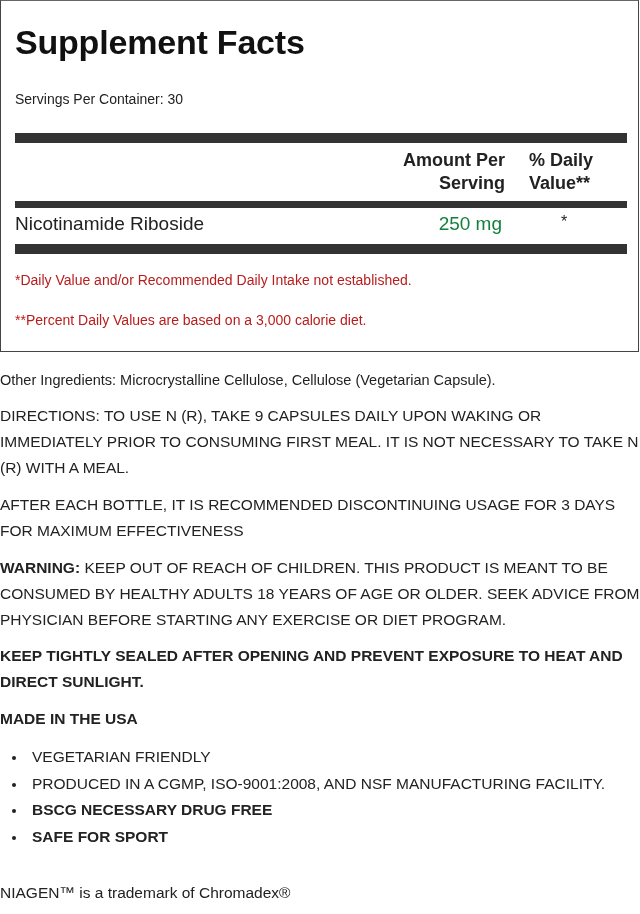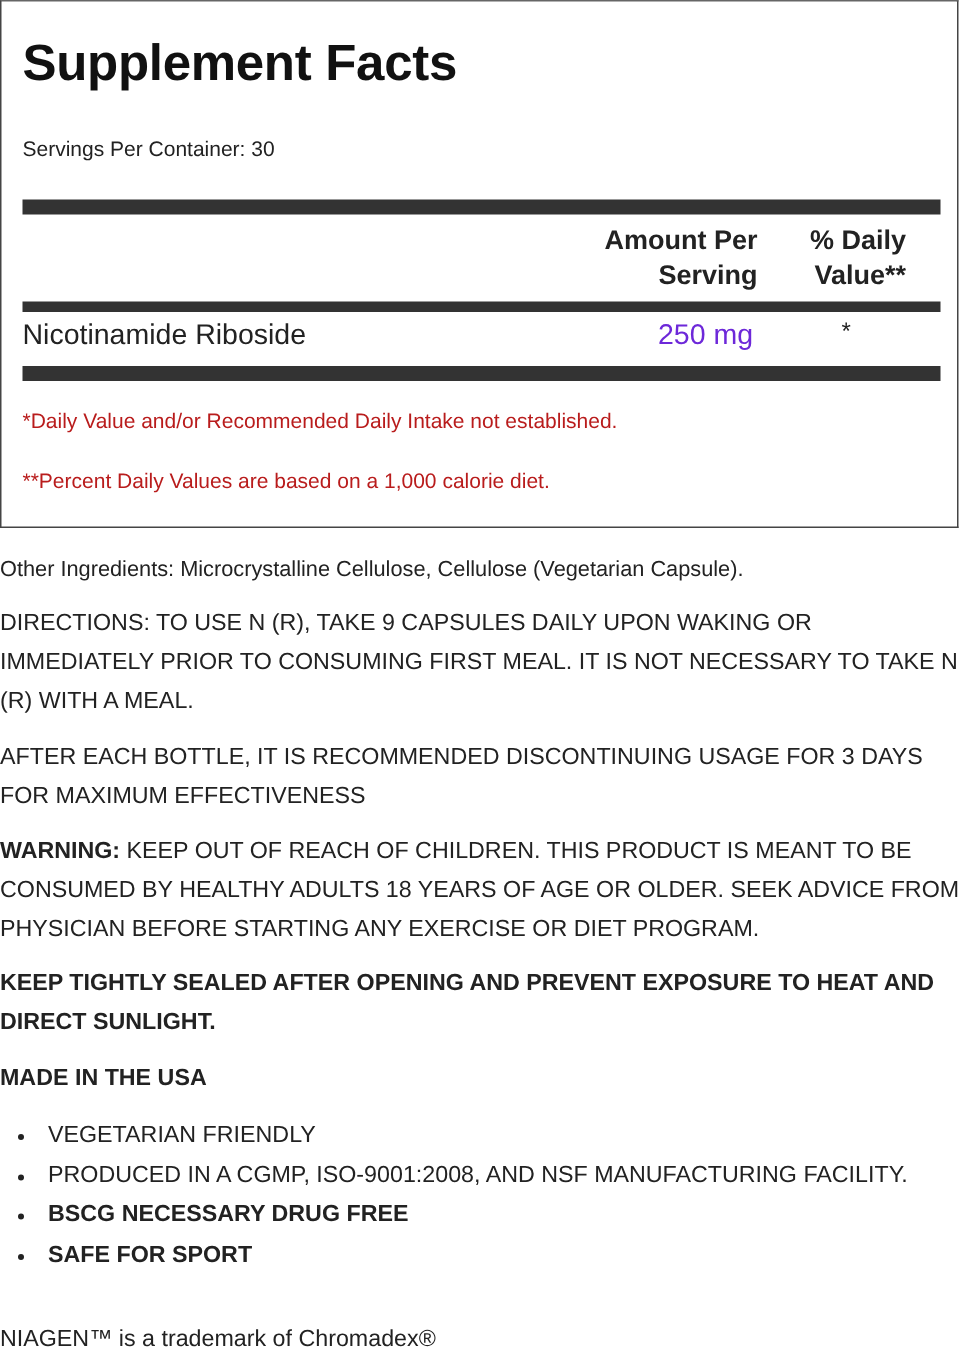--- a/index.html
+++ b/index.html
@@ -15,21 +15,21 @@
     position: absolute; left: 14px; top: 22px; margin: 0;
     font-size: 34px; font-weight: bold; color: #111; letter-spacing: -0.2px;
   }
   .serving { position: absolute; left: 14px; font-size: 14px; color: #222; }
   .bar { position: absolute; left: 14px; width: 612px; background: #333; }
   .hdr {
     position: absolute; font-size: 18px; font-weight: bold; color: #222;
     line-height: 23px; text-align: right;
   }
   .row-name { position: absolute; left: 14px; top: 212px; font-size: 19px; color: #222; }
-  .row-amt { position: absolute; right: 136px; top: 212px; font-size: 19px; color: #6d28d9; }
+  .row-amt { position: absolute; right: 136px; top: 212px; font-size: 19px; color: #15803d; }
   .row-dv { position: absolute; left: 560px; top: 212px; font-size: 16px; color: #222; }
   .foot { position: absolute; left: 14px; font-size: 14px; color: #b91c1c; }
   .para {
     position: absolute; left: 0; width: 640px; margin: 0;
     font-size: 15.5px; line-height: 26px; color: #222;
   }
   .bold { font-weight: bold; }
   ul.features {
     position: absolute; left: 0; top: 744px; margin: 0; padding: 0 0 0 32px;
     list-style: none;
@@ -49,35 +49,35 @@
 <div class="facts-box">
   <h1 class="title">Supplement Facts</h1>
   <div class="serving" style="top:90px;">Servings Per Container: 30</div>
 
   <div class="bar" style="top:132px;height:10px;"></div>
 
   <div class="hdr" style="left:376px;width:128px;top:148px;">
     <div>Amount Per</div>
     <div>Serving</div>
   </div>
-  <div class="hdr" style="left:528px;width:75px;top:148px;text-align:right;">
+  <div class="hdr" style="left:528px;width:75px;top:148px;text-align:left;">
     <div>% Daily</div>
     <div>Value**</div>
   </div>
 
   <div class="bar" style="top:200px;height:7px;"></div>
 
   <div class="row-name">Nicotinamide Riboside</div>
   <div class="row-amt">250 mg</div>
   <div class="row-dv">*</div>
 
   <div class="bar" style="top:243px;height:10px;"></div>
 
   <div class="foot" style="top:271px;">*Daily Value and/or Recommended Daily Intake not established.</div>
-  <div class="foot" style="top:311px;">**Percent Daily Values are based on a 1,000 calorie diet.</div>
+  <div class="foot" style="top:311px;">**Percent Daily Values are based on a 3,000 calorie diet.</div>
 </div>
 
 <p class="para" style="top:367px;font-size:14.5px;">Other Ingredients: Microcrystalline Cellulose, Cellulose (Vegetarian Capsule).</p>
 
 <p class="para" style="top:403px;">DIRECTIONS: TO USE N (R), TAKE 9 CAPSULES DAILY UPON WAKING OR IMMEDIATELY PRIOR TO CONSUMING FIRST MEAL. IT IS NOT NECESSARY TO TAKE N (R) WITH A MEAL.</p>
 
 <p class="para" style="top:492px;">AFTER EACH BOTTLE, IT IS RECOMMENDED DISCONTINUING USAGE FOR 3 DAYS FOR MAXIMUM EFFECTIVENESS</p>
 
 <p class="para" style="top:555px;"><span class="bold">WARNING:</span><span> KEEP OUT OF REACH OF CHILDREN. THIS PRODUCT IS MEANT TO BE CONSUMED BY HEALTHY ADULTS 18 YEARS OF AGE OR OLDER. SEEK ADVICE FROM PHYSICIAN BEFORE STARTING ANY EXERCISE OR DIET PROGRAM.</span></p>
 

